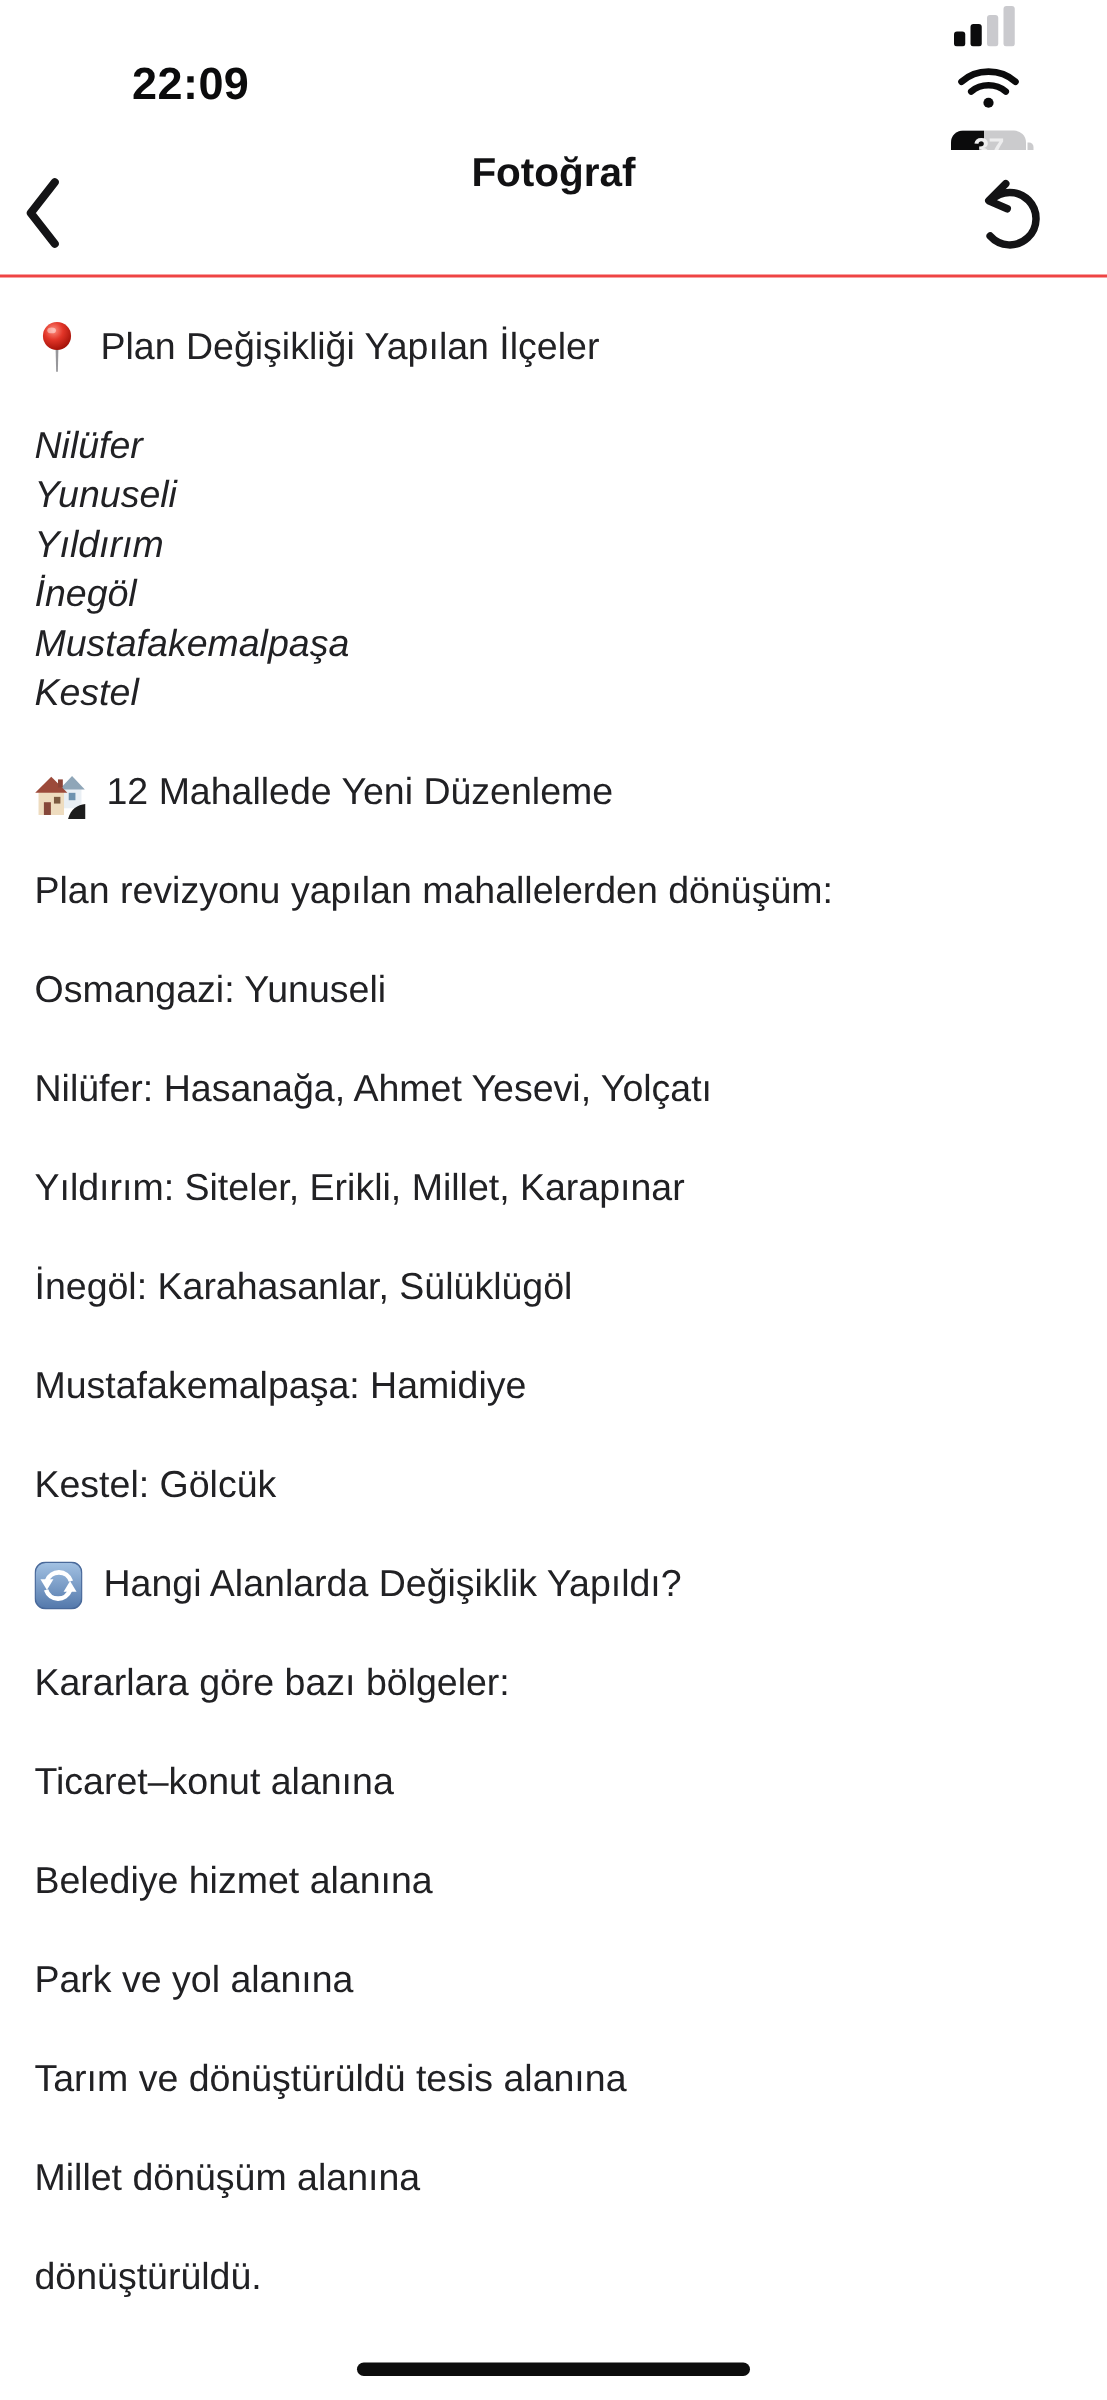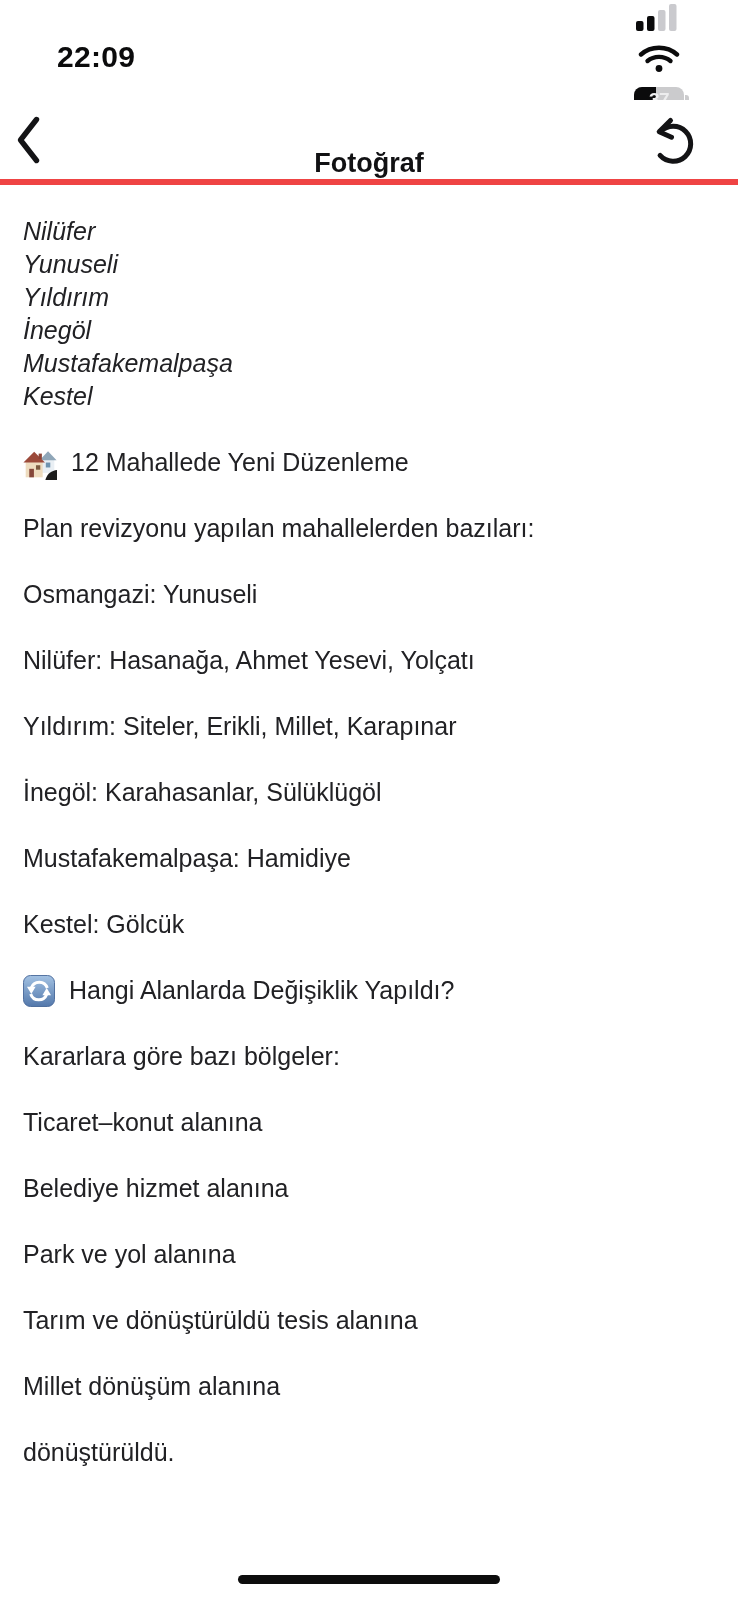--- a/index.html
+++ b/index.html
@@ -10,21 +10,21 @@
     font-family:"Liberation Sans", sans-serif;
     color:#212124;
     overflow:hidden;
   }
   .screen { position:relative; width:738px; height:1600px; background:#ffffff; }
 
   
   .status-bar {
     height:100px;
     display:flex; align-items:center; justify-content:space-between;
-    padding:14px 54px 0 57px;
+    padding:14px 54px 0 88px;
   }
   .status-time {
     font-size:30px; font-weight:700; color:#0b0b0c; letter-spacing:0.3px;
   }
   .status-icons { display:flex; align-items:center; gap:13px;flex-direction:column; }
   .battery { position:relative; width:50px; height:26px; }
   .battery-body {
     position:absolute; inset:0;
     background:#cbcbcd; border-radius:8px; overflow:hidden;
   }
@@ -35,22 +35,22 @@
     font-size:19px; font-weight:700; color:#ededee; letter-spacing:-0.5px;
   }
   .battery-nub {
     position:absolute; right:-5px; top:8px; width:4px; height:10px;
     background:#cbcbcd; border-radius:0 3px 3px 0;
   }
 
   
   .nav-bar {
     position:relative; height:85px;
-    display:flex; align-items:flex-end; justify-content:center;
-    border-bottom:6px solid #ef4444;
+    display:flex; align-items:flex-start; justify-content:center;
+    border-bottom:2px solid #ef4444;
     background:#ffffff;
   }
   .nav-title { margin:0; font-size:27px; font-weight:700; color:#111113; }
   .icon-btn {
     position:absolute; top:50%; transform:translateY(-50%);
     background:none; border:none; padding:2px; cursor:pointer; line-height:0;
   }
   .back-btn { left:13px; }
   .rotate-btn { right:38px; }
 
@@ -121,20 +121,37 @@
         <svg width="52" height="58" viewBox="0 0 52 58">
           <path d="M14.6 20.6 A 17.5 17.5 0 1 1 14.1 44.4" fill="none" stroke="#131315" stroke-width="5" stroke-linecap="round"></path>
           <path d="M24.5 9.5 L13.2 20.8 L25.5 26.2" fill="none" stroke="#131315" stroke-width="5" stroke-linecap="round" stroke-linejoin="round"></path>
         </svg>
       </span>
     </button>
   </div>
 
   <div class="content">
 
+    <div class="heading-row">
+      <span class="emoji">
+        <svg width="30" height="37" viewBox="0 0 32 38">
+          <defs>
+            <radialGradient id="pinred" cx="38%" cy="30%" r="75%">
+              <stop offset="0%" stop-color="#ff8d7d"></stop>
+              <stop offset="45%" stop-color="#e23528"></stop>
+              <stop offset="100%" stop-color="#9e0e05"></stop>
+            </radialGradient>
+          </defs>
+          <path d="M15 20 L17 20 L16.6 36.5 L15.4 36.5 Z" fill="#97979b"></path>
+          <circle cx="16" cy="11" r="10" fill="url(#pinred)"></circle>
+          <ellipse cx="12.2" cy="7" rx="3.1" ry="2.1" fill="#ffffff" opacity="0.45"></ellipse>
+        </svg>
+      </span>
+      <span>Plan Değişikliği Yapılan İlçeler</span>
+    </div>
 
     <div class="list-block">
       <div class="list-line">Nilüfer</div>
       <div class="list-line">Yunuseli</div>
       <div class="list-line">Yıldırım</div>
       <div class="list-line">İnegöl</div>
       <div class="list-line">Mustafakemalpaşa</div>
       <div class="list-line">Kestel</div>
     </div>
 
@@ -148,21 +165,21 @@
           <polygon points="0.5,18.5 12.5,6.5 24.5,18.5" fill="#9c4a3a"></polygon>
           <rect x="17.5" y="8.5" width="3.6" height="6" fill="#8c4437"></rect>
           <rect x="7" y="25.5" width="5.2" height="9.5" fill="#86473a"></rect>
           <rect x="14.5" y="21.5" width="4.8" height="5" fill="#7c5a40"></rect>
           <path d="M25 38 C 27 30.5, 32 27.5, 38 26.8 L38 38 Z" fill="#1c1c1c"></path>
         </svg>
       </span>
       <span>12 Mahallede Yeni Düzenleme</span>
     </div>
 
-    <p class="para">Plan revizyonu yapılan mahallelerden bazıları:</p>
+    <p class="para">Plan revizyonu yapılan mahallelerden dönüşüm:</p>
     <p class="para">Osmangazi: Yunuseli</p>
     <p class="para">Nilüfer: Hasanağa, Ahmet Yesevi, Yolçatı</p>
     <p class="para">Yıldırım: Siteler, Erikli, Millet, Karapınar</p>
     <p class="para">İnegöl: Karahasanlar, Sülüklügöl</p>
     <p class="para">Mustafakemalpaşa: Hamidiye</p>
     <p class="para">Kestel: Gölcük</p>
 
     <div class="heading-row">
       <span class="emoji">
         <svg width="32" height="32" viewBox="0 0 34 34">

